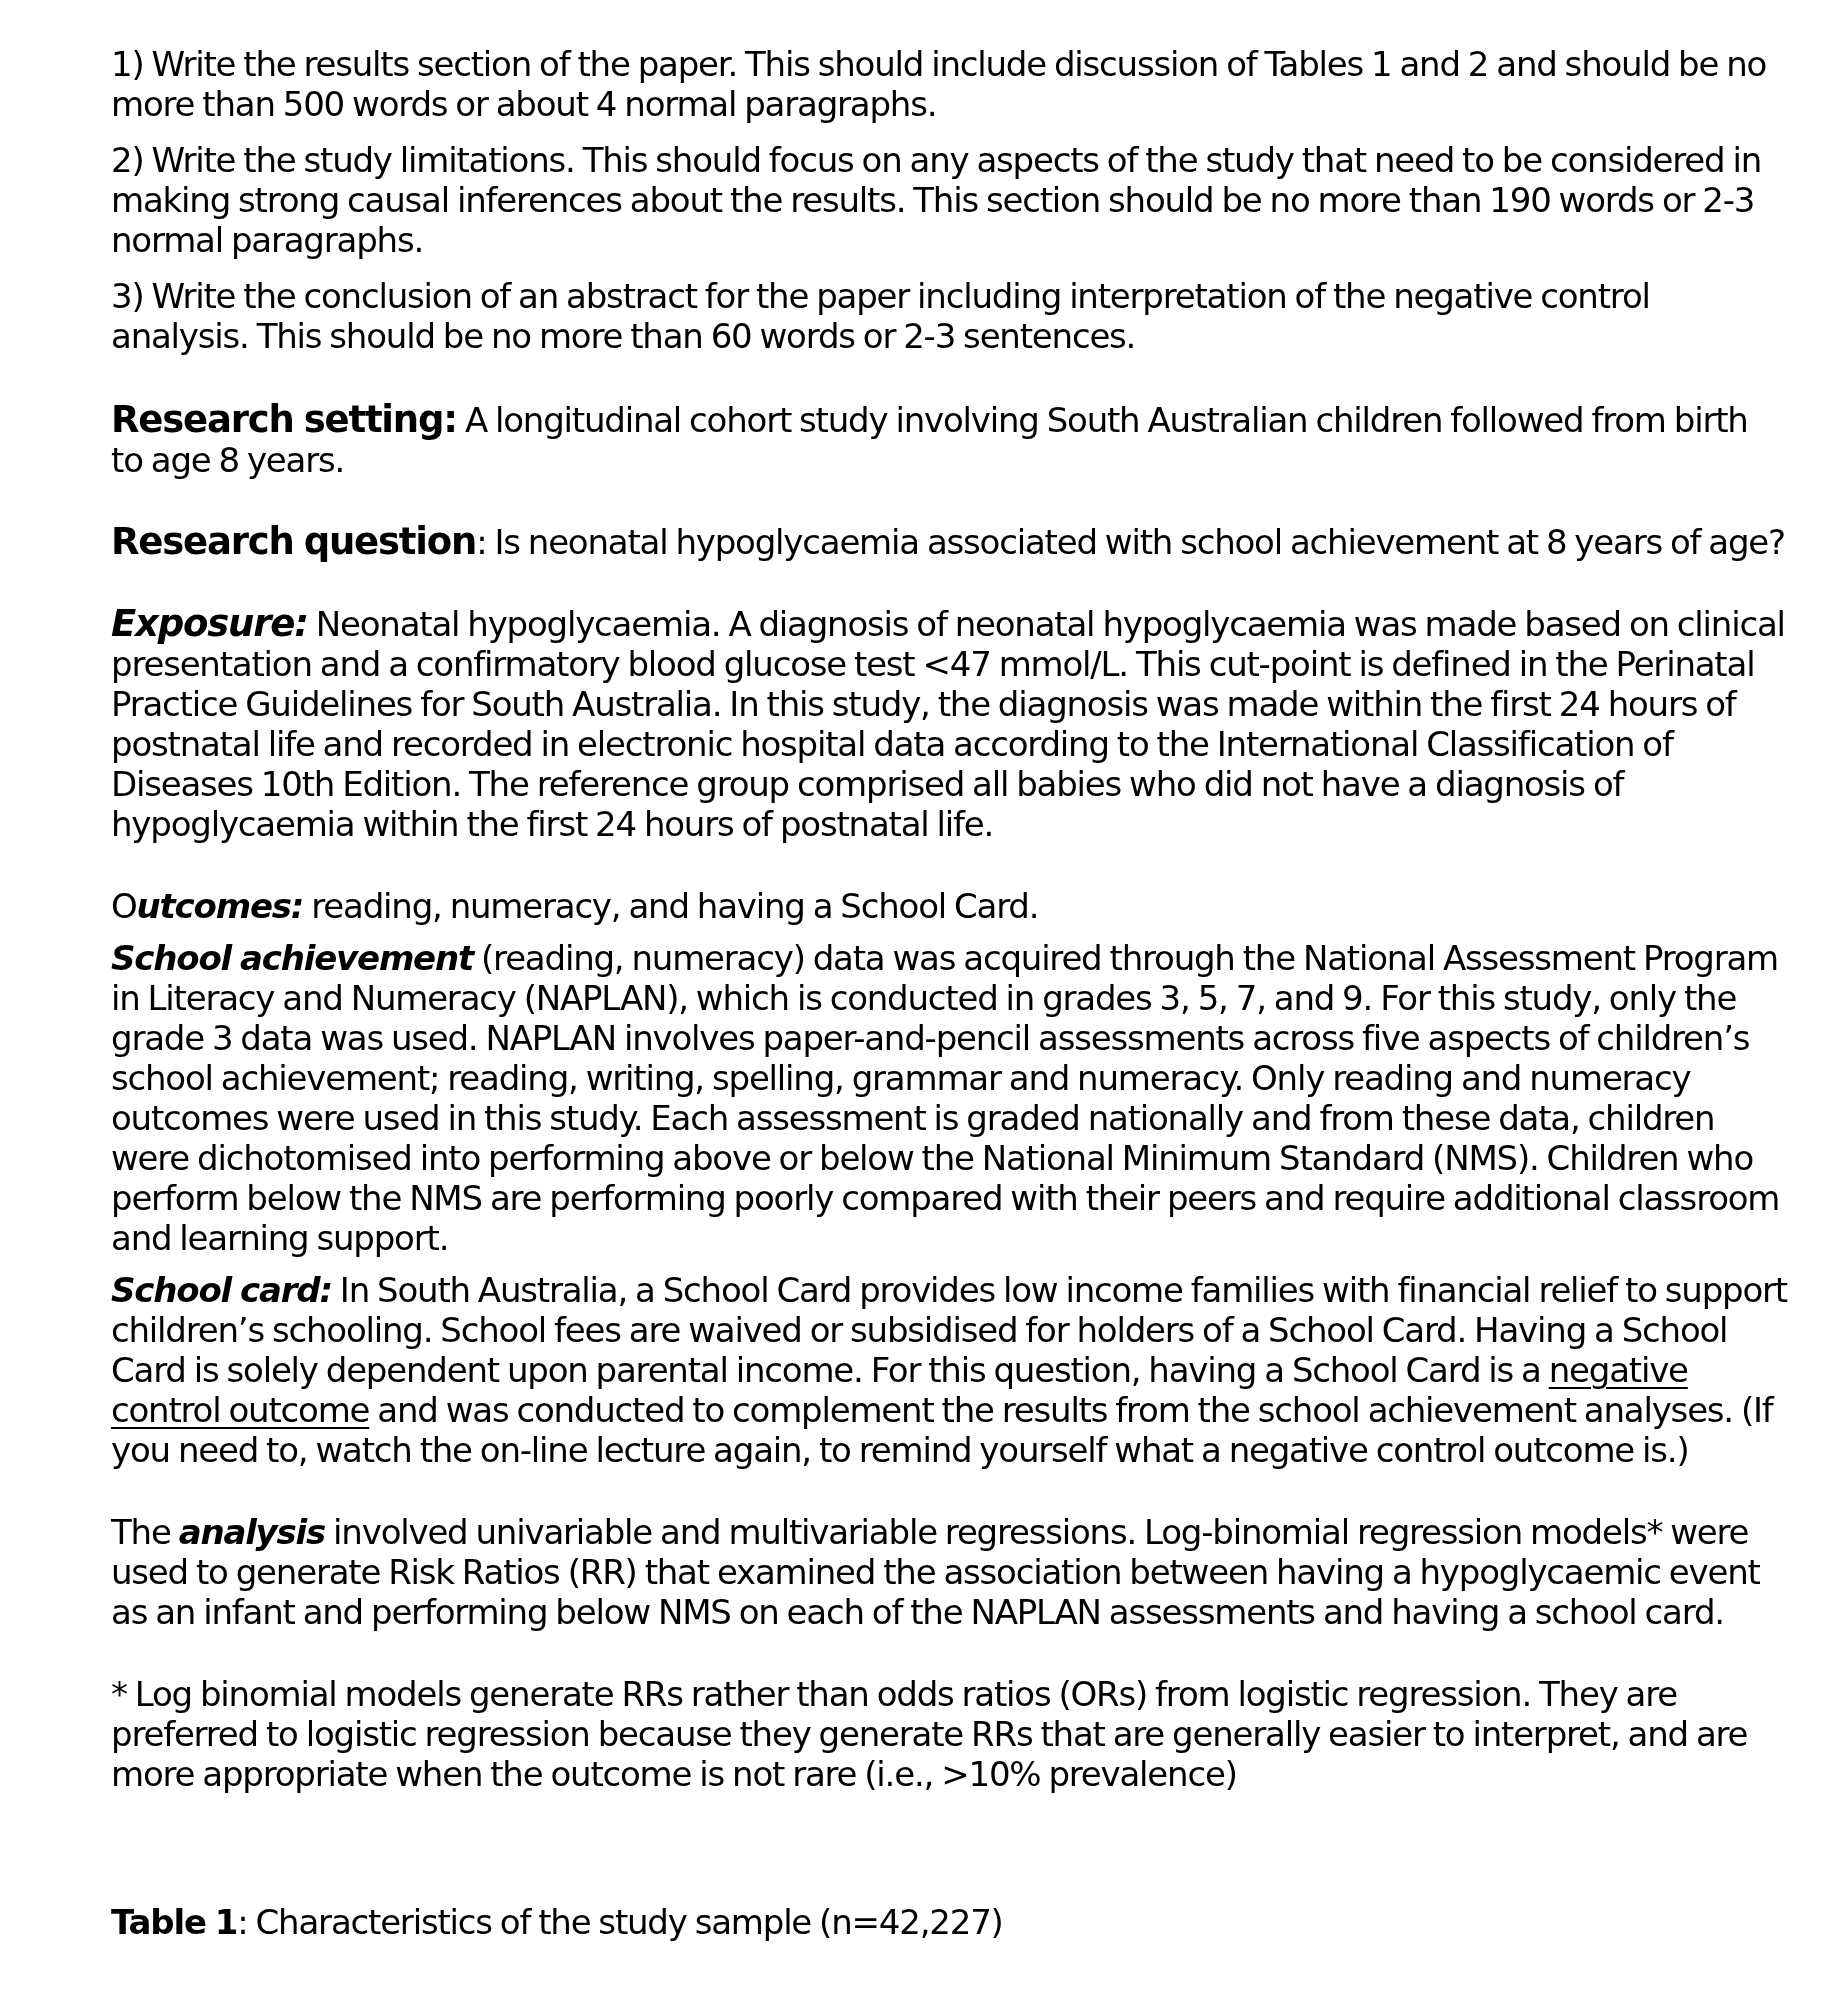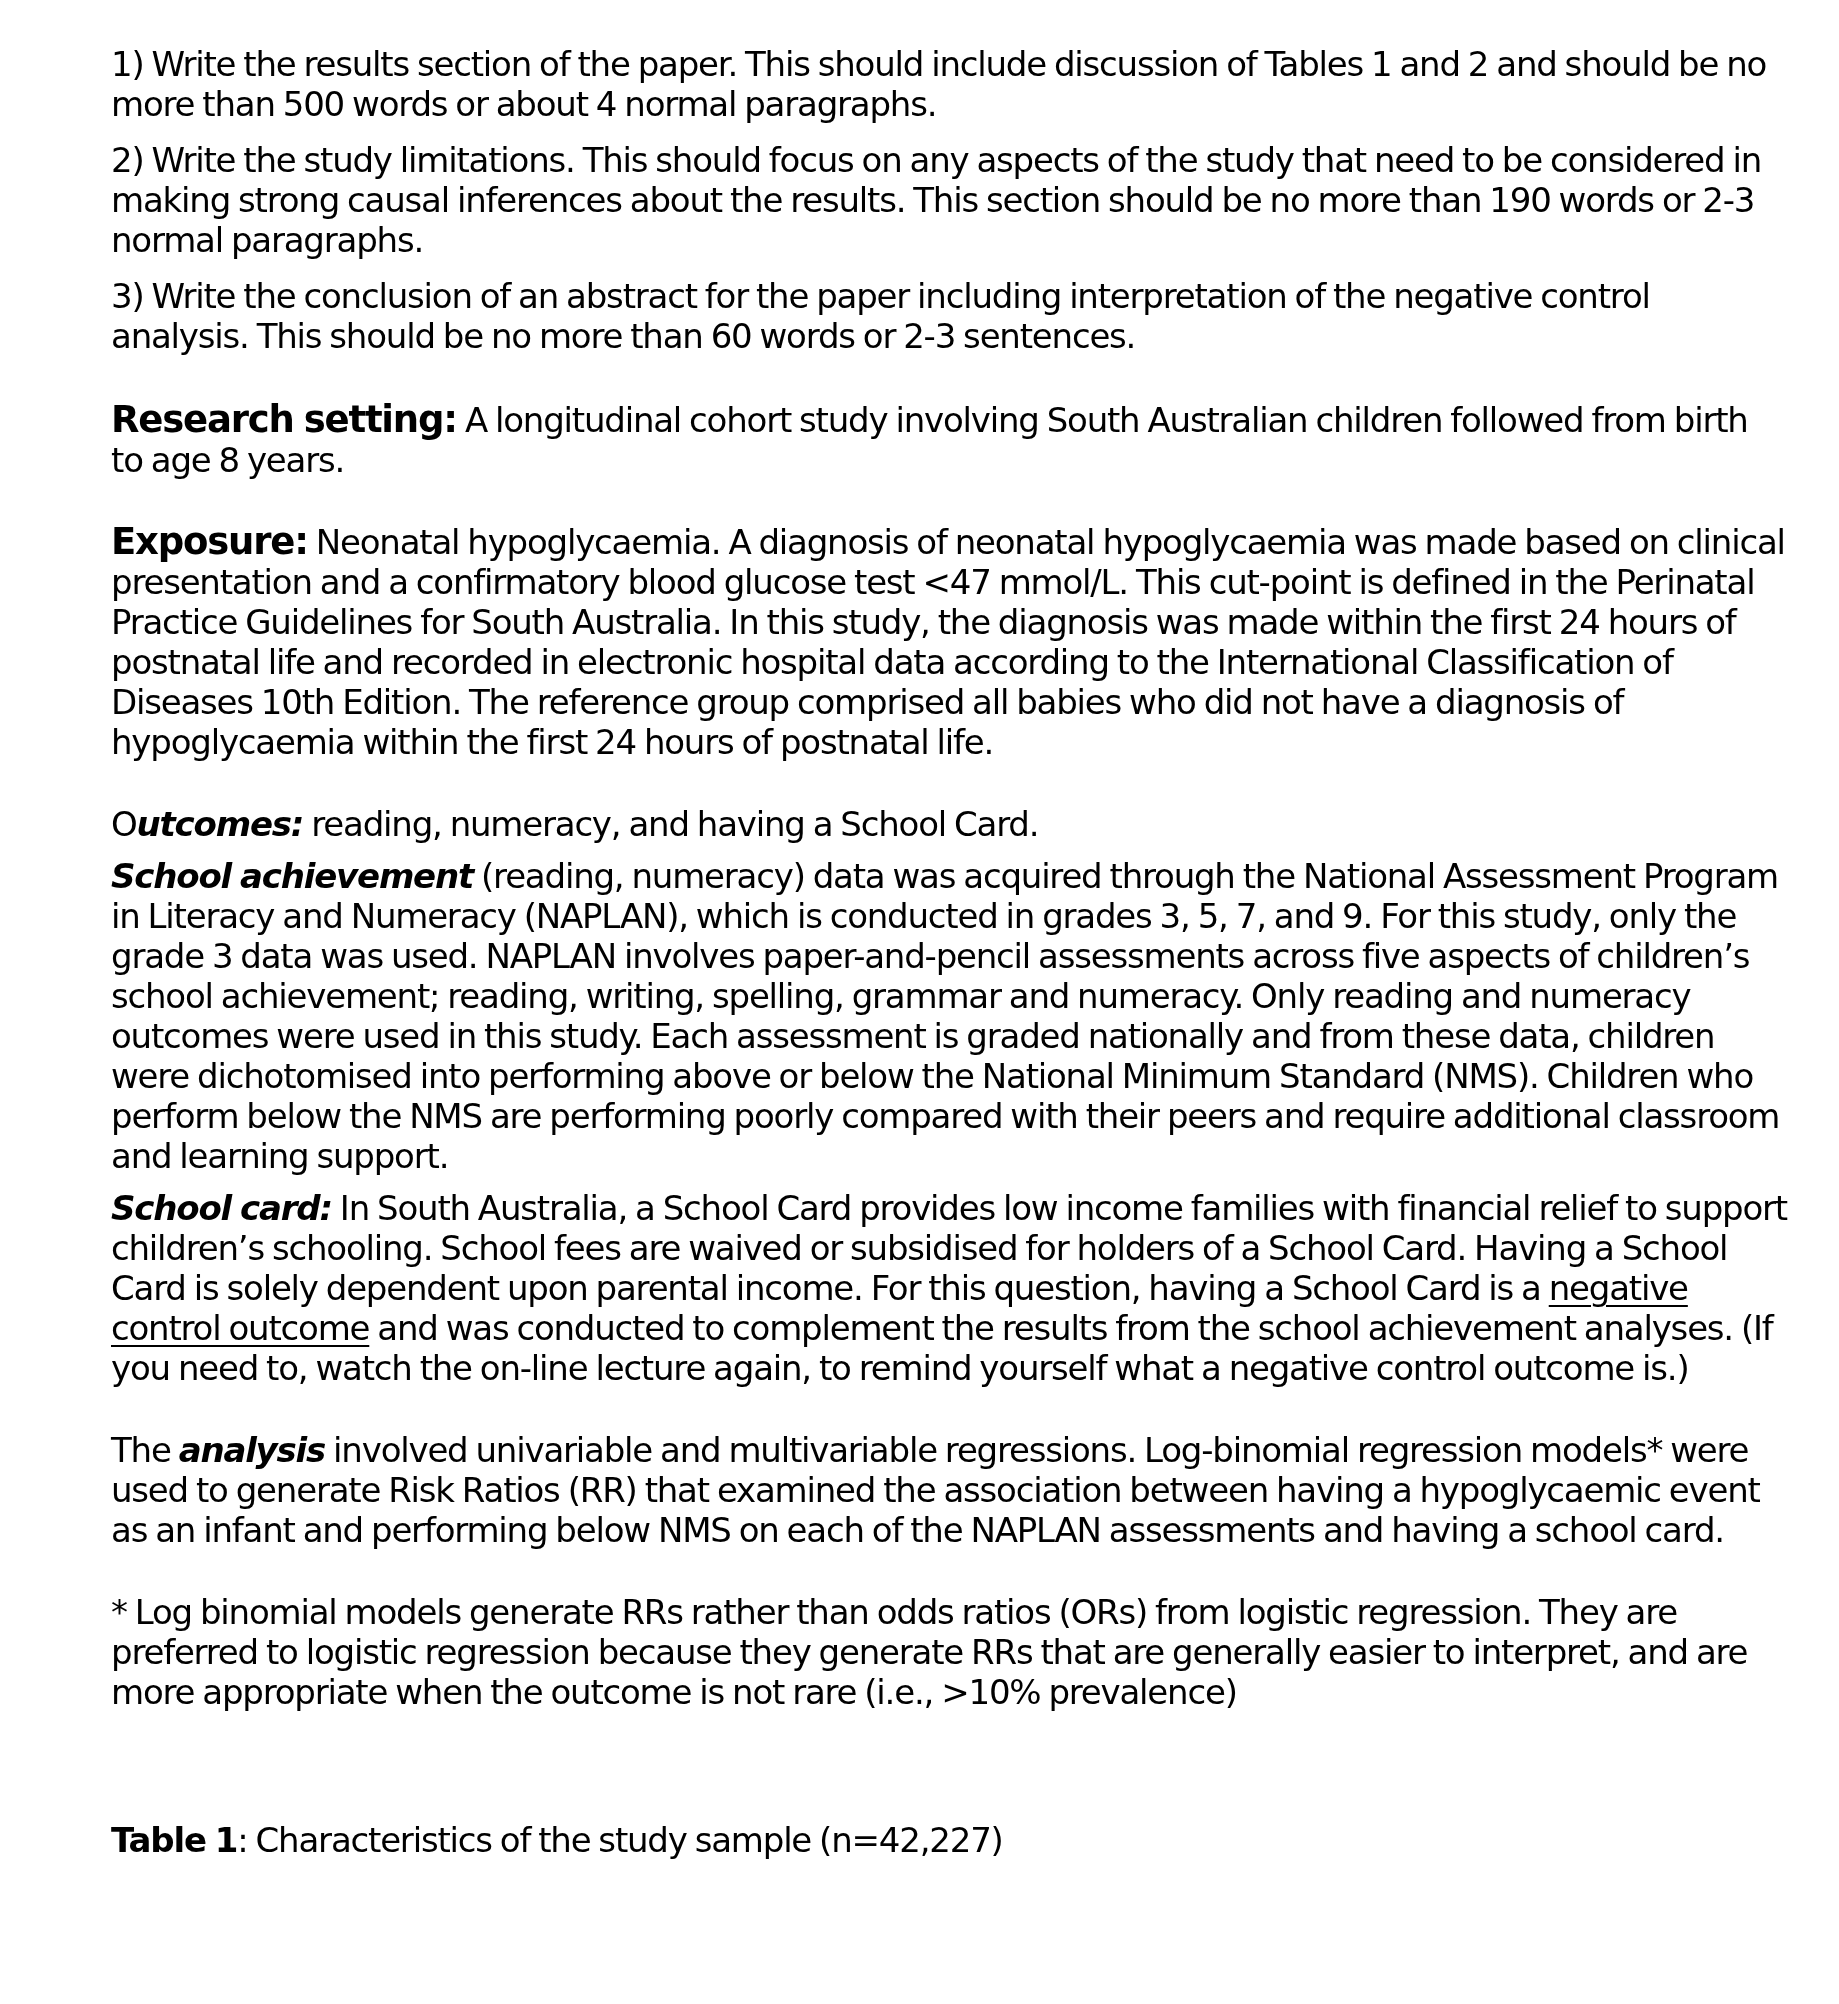--- a/index.html
+++ b/index.html
@@ -21,39 +21,42 @@
     letter-spacing: -1.2px;
     word-spacing: -1.6px;
   }
   p { margin: 0; }
   .task { margin-bottom: 16px; }
   .note { font-style: italic; margin-bottom: 0; }
   .gap-l { margin-top: 44px; }
   .gap-m { margin-top: 42px; }
   .gap-s { margin-top: 12px; }
   .lbl-bold { font-weight: bold; font-size: 37px; }
-  .lbl-bi { font-weight: bold; font-size: 37px; }
+  .lbl-bi { font-weight: bold; font-style: italic; font-size: 37px; }
   .bi { font-weight: bold; font-style: italic; }
   .u { text-decoration: underline; text-decoration-thickness: 2.4px; text-underline-offset: 4.8px; }
   .table-title { margin-top: 108px; }
   .tbl-bold { font-weight: bold; }
 </style>
 </head>
 <body>
 
 <div class="page">
 
   <p class="task">1) Write the results section of the paper.  This should include discussion of Tables 1 and 2 and should be no more than 500 words or about 4 normal paragraphs.</p>
   <p class="task">2) Write the study limitations.  This should focus on any aspects of the study that need to be considered in making strong causal inferences about the results. This section should be no more than 190 words or 2-3 normal paragraphs.</p>
   <p class="task">3) Write the conclusion of an abstract for the paper including interpretation of the negative control analysis.  This should be no more than 60 words or 2-3 sentences.</p>
 
   <p class="gap-l">
     <span class="lbl-bold">Research setting:</span><span> A longitudinal cohort study involving South Australian children followed from birth to age 8 years.</span>
   </p>
 
+  <p class="gap-m">
+    <span class="lbl-bold">Research question</span><span>:</span><span>  Is neonatal hypoglycaemia associated with school achievement at 8 years of age?</span>
+  </p>
 
   <p class="gap-m">
     <span class="lbl-bi">Exposure:</span><span> Neonatal hypoglycaemia.  A diagnosis of neonatal hypoglycaemia was made based on clinical presentation and a confirmatory blood glucose test &lt;47 mmol/L. This cut-point is defined in the Perinatal Practice Guidelines for South Australia.  In this study, the diagnosis was made within the first 24 hours of postnatal life and recorded in electronic hospital data according to the International Classification of Diseases 10th Edition.  The reference group comprised all babies who did not have a diagnosis of hypoglycaemia within the first 24 hours of postnatal life.</span>
   </p>
 
   <p class="gap-m">
     <span>O</span><span class="bi">utcomes:</span><span>  reading, numeracy, and having a School Card.</span>
   </p>
 
   <p class="gap-s">

